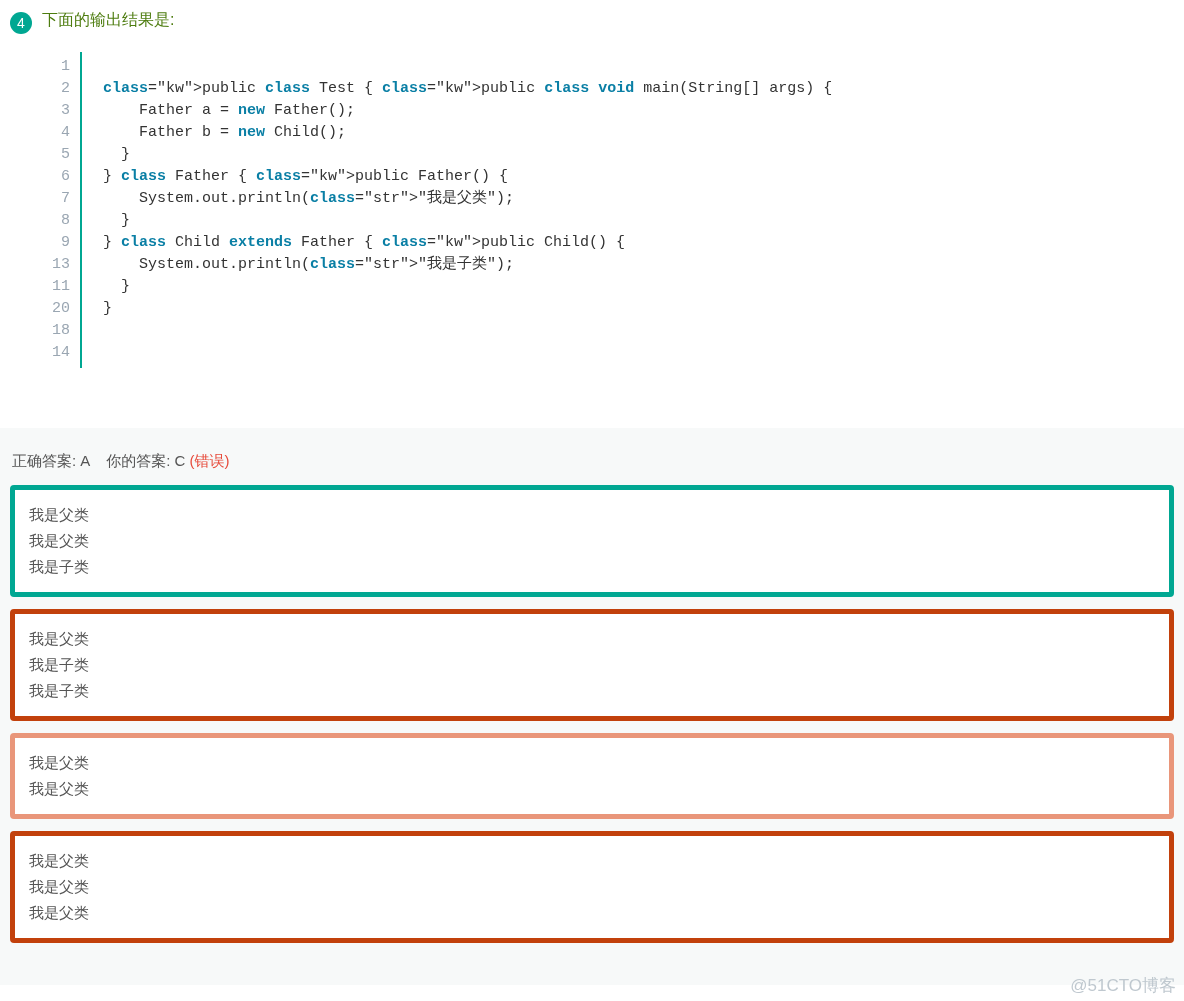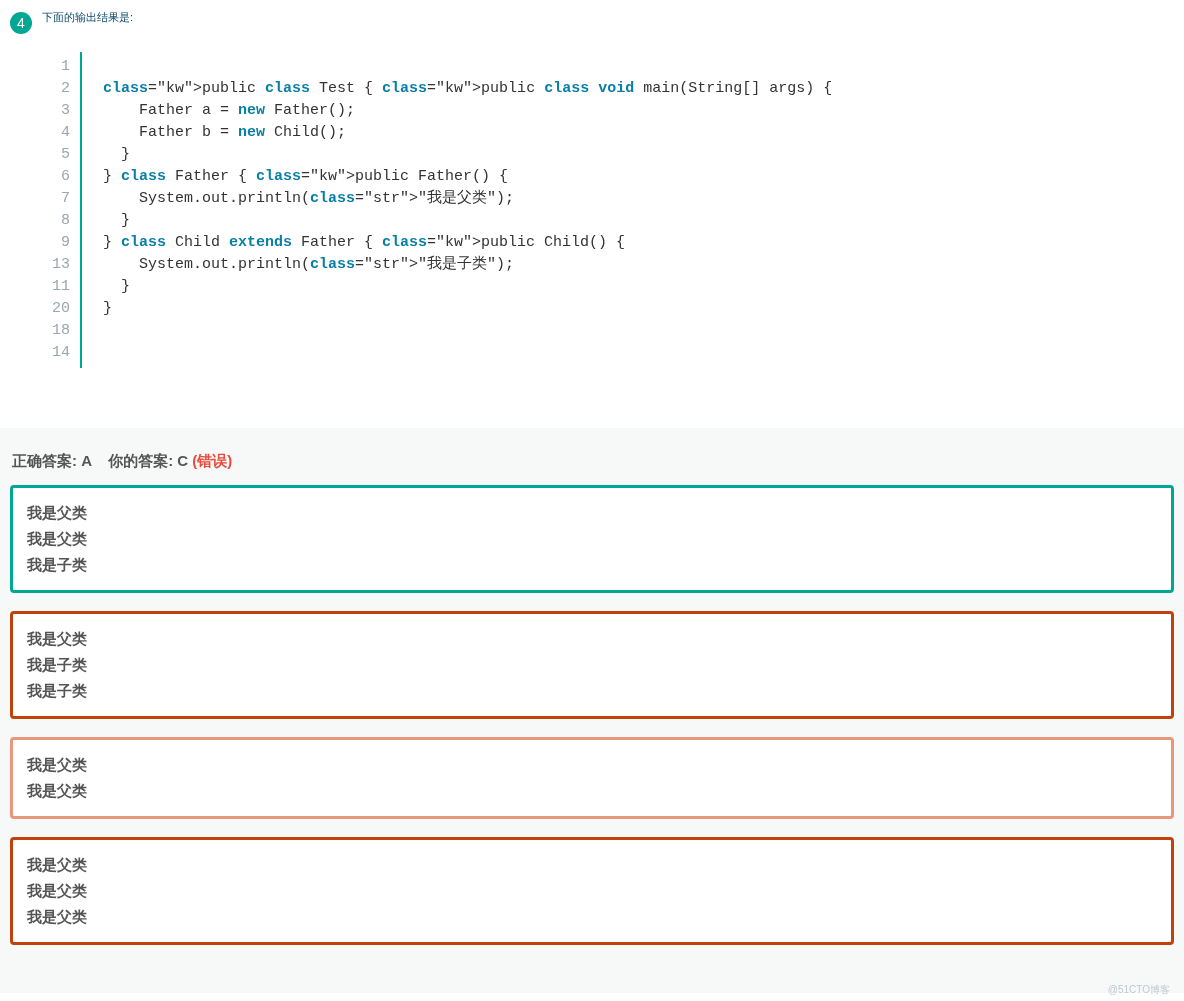--- a/index.html
+++ b/index.html
@@ -26,22 +26,22 @@
     color: #fff;
     font-size: 14px;
     display: flex;
     align-items: center;
     justify-content: center;
     flex: 0 0 auto;
     margin-top: 2px;
     font-weight: 500;
   }
   .qtext {
-    font-size: 11px;
-    color: #0c4a6e;
+    font-size: 16px;
+    color: #4d7c0f;
   }
   .code-wrap {
     margin: 8px 10px 10px 46px;
   }
   .code-block {
     display: flex;
     font-family: Consolas, "Courier New", monospace;
     font-size: 15px;
     line-height: 22px;
   }
@@ -57,46 +57,45 @@
     border-left: 2px solid #00a792;
     padding: 4px 12px;
     color: #333;
     white-space: pre;
   }
   .kw { color: #0a7fa5; font-weight: bold; text-align: right; }
   .answer-section {
     margin-top: 60px;
     background: #f7f9f9;
     padding: 20px 10px 30px 10px;
-    font-weight: bold;
   }
   .answer-line {
     font-size: 15px;
     color: #555;
     padding: 4px 2px 14px 2px;
   }
   .wrong { color: #e74c3c; }
   .option {
-    border: 3px solid #c2410c;
+    border: 5px solid #c2410c;
     border-radius: 4px;
     background: #fff;
     padding: 12px 14px;
-    margin-bottom: 18px;
+    margin-bottom: 12px;
     font-size: 15px;
     line-height: 26px;
     color: #555;
     font-family: "SimSun", "宋体", serif;
   }
   .option.correct { border-color: #00a792; }
   .option.selected-wrong { border-color: #e9967a; }
   .watermark {
     position: fixed;
-    right: 14px;
+    right: 8px;
     bottom: 4px;
-    font-size: 10px;
+    font-size: 17px;
     color: #bfc8cf;
     pointer-events: none;
     text-align: center;
   }
 </style>
 </head>
 <body>
 
 <div class="page">
 

